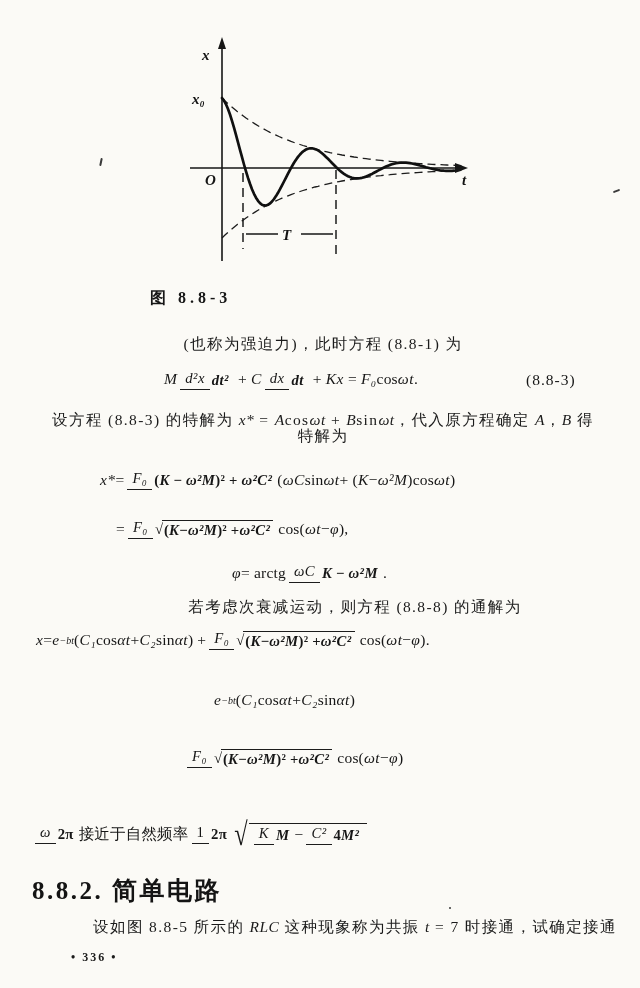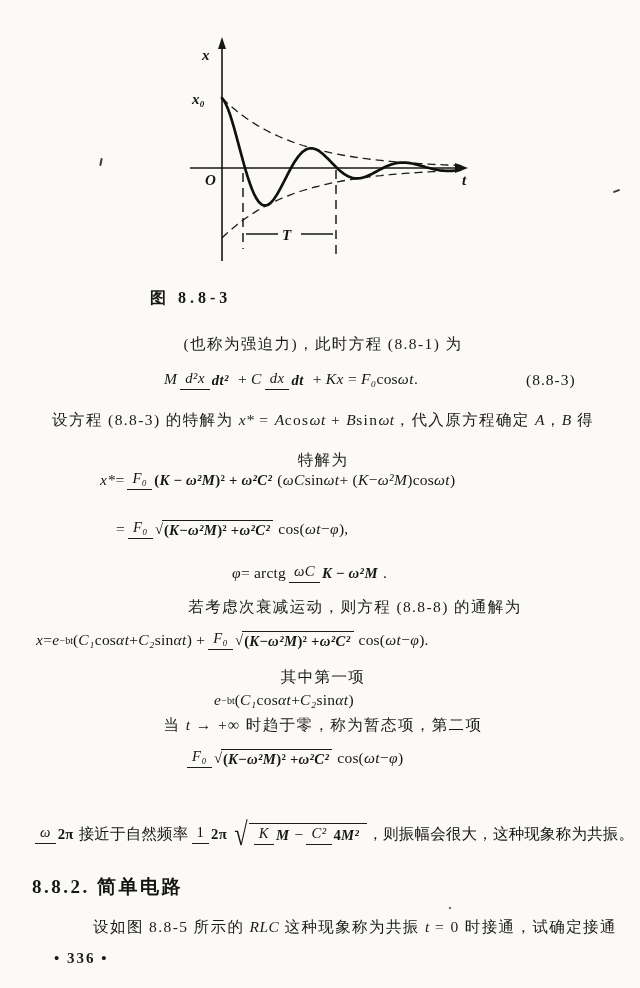--- a/index.html
+++ b/index.html
@@ -19,32 +19,32 @@
   .caption{position:absolute;left:150px;top:288px;width:340px;text-align:left;
     padding-right:34px;box-sizing:border-box;font-size:16px;letter-spacing:4px;color:#161616;font-weight:bold;}
   .para{position:absolute;left:32px;width:582px;font-size:15.5px;letter-spacing:1.4px;
     line-height:1.45;white-space:nowrap;color:#1b1b1b;text-align:center;}
   .eq{position:absolute;left:32px;width:582px;display:flex;align-items:center;
     font-size:15.5px;color:#161616;white-space:nowrap;}
   .eqtag{position:absolute;left:486px;letter-spacing:1px;margin-left:8px;}
   .it{font-style:italic;letter-spacing:0.4px;}
   .rm{letter-spacing:0.2px;}
   .para .rm{letter-spacing:inherit;}
-  sup.ex{font-size:10px;vertical-align:7px;letter-spacing:0;}
+  sup.ex{font-size:10px;font-style:italic;vertical-align:7px;letter-spacing:0;}
   .frac{display:inline-flex;flex-direction:row;align-items:center;vertical-align:middle;
     margin:0 3px;line-height:1.2;font-size:0.95em;text-align:left;}
   .fnum{display:block;padding:0 5px 1px;border-bottom:1.4px solid #1c1c1c;}
   .fden{display:block;padding:1px 2px 0;font-weight:bold;}
   .sqrt{display:inline-flex;align-items:center;}
   .rad{line-height:1;margin-right:-1px;}
   .sqrt.big .rad{font-size:2.1em;transform:scaleX(0.75);font-weight:400;}
   .vinc{display:inline-flex;align-items:center;border-top:1.5px solid #1c1c1c;padding:1px 3px 0 2px;}
-  .heading{position:absolute;left:32px;top:874px;font-size:19px;font-weight:bold;
+  .heading{position:absolute;left:32px;top:874px;font-size:25px;font-weight:bold;
     letter-spacing:2.5px;color:#141414;}
-  .pageno{position:absolute;left:54px;top:950px;font-size:15px;font-weight:bold;letter-spacing:2px;}
+  .pageno{position:absolute;left:71px;top:950px;font-size:12px;font-weight:bold;letter-spacing:2px;}
   .artifact{position:absolute;background:#3a3a3a;border-radius:1px;}
 </style>
 </head>
 <body>
 
 <div class="page">
 
   <svg class="fig" width="340" height="255" viewBox="0 0 340 255">
     <polyline class="dash" points="72,65.0 75,67.9 78,70.6 81,73.3 84,75.8 87,78.3 90,80.6 93,82.8 96,85.0 99,87.0 102,89.0 105,90.9 108,92.7 111,94.5 114,96.1 117,97.7 120,99.3 123,100.7 126,102.1 129,103.5 132,104.8 135,106.0 138,107.2 141,108.4 144,109.5 147,110.5 150,111.5 153,112.5 156,113.4 159,114.3 162,115.1 165,116.0 168,116.7 171,117.5 174,118.2 177,118.9 180,119.6 183,120.2 186,120.8 189,121.4 192,122.0 195,122.5 198,123.0 201,123.5 204,124.0 207,124.4 210,124.9 213,125.3 216,125.7 219,126.1 222,126.4 225,126.8 228,127.1 231,127.4 234,127.8 237,128.1 240,128.3 243,128.6 246,128.9 249,129.1 252,129.4 255,129.6 258,129.8 261,130.0 264,130.2 267,130.4 270,130.6 273,130.8 276,131.0 279,131.1 282,131.3 285,131.5 288,131.6 291,131.7 294,131.9 297,132.0 300,132.1 303,132.2 306,132.4 309,132.5 312,132.6"></polyline>
     <polyline class="dash" points="72,205.0 75,202.1 78,199.4 81,196.7 84,194.2 87,191.7 90,189.4 93,187.2 96,185.0 99,183.0 102,181.0 105,179.1 108,177.3 111,175.5 114,173.9 117,172.3 120,170.7 123,169.3 126,167.9 129,166.5 132,165.2 135,164.0 138,162.8 141,161.6 144,160.5 147,159.5 150,158.5 153,157.5 156,156.6 159,155.7 162,154.9 165,154.0 168,153.3 171,152.5 174,151.8 177,151.1 180,150.4 183,149.8 186,149.2 189,148.6 192,148.0 195,147.5 198,147.0 201,146.5 204,146.0 207,145.6 210,145.1 213,144.7 216,144.3 219,143.9 222,143.6 225,143.2 228,142.9 231,142.6 234,142.2 237,141.9 240,141.7 243,141.4 246,141.1 249,140.9 252,140.6 255,140.4 258,140.2 261,140.0 264,139.8 267,139.6 270,139.4 273,139.2 276,139.0 279,138.9 282,138.7 285,138.5 288,138.4 291,138.3 294,138.1 297,138.0 300,137.9 303,137.8 306,137.6 309,137.5 312,137.4"></polyline>
@@ -73,21 +73,21 @@
           <span class="fnum"><span class="it">d²x</span></span>
           <span class="fden"><span class="it">dt²</span></span>
         </span><span class="rm"> + </span><span class="it">C</span><span class="frac">
           <span class="fnum"><span class="it">dx</span></span>
           <span class="fden"><span class="it">dt</span></span>
         </span><span class="rm"> + </span><span class="it">Kx</span><span class="rm"> = </span><span class="it">F₀</span><span class="rm">cos</span><span class="it">ωt</span><span class="rm">.</span></span>
     <span class="eqtag">(8.8-3)</span>
   </div>
 
   <div class="para" style="top:409px"><span class="rm">设方程 (8.8-3) 的特解为 </span><span class="it">x*</span><span class="rm"> = </span><span class="it">A</span><span class="rm">cos</span><span class="it">ωt</span><span class="rm"> + </span><span class="it">B</span><span class="rm">sin</span><span class="it">ωt</span><span class="rm">，代入原方程确定 </span><span class="it">A</span><span class="rm">，</span><span class="it">B</span><span class="rm"> 得</span></div>
-  <div class="para" style="top:449px"><span class="rm">特解为</span></div>
+  <div class="para" style="top:425px"><span class="rm">特解为</span></div>
 
   <div class="eq" style="top:456px;height:48px;padding-left:68px">
       <span class="it">x*</span>
       <span class="rm"> = </span>
       <span class="frac">
         <span class="fnum"><span class="it">F₀</span></span>
         <span class="fden"><span class="rm">(</span><span class="it">K</span><span class="rm"> − </span><span class="it">ω²M</span><span class="rm">)² + </span><span class="it">ω²C²</span></span>
       </span>
       <span class="rm"> (</span>
       <span class="it">ωC</span>
@@ -163,37 +163,35 @@
             </span>
           </span></span>
       </span>
       <span class="rm"> cos(</span>
       <span class="it">ωt</span>
       <span class="rm"> − </span>
       <span class="it">φ</span>
       <span class="rm">).</span>
     </div>
 
-  <div class="para" style="top:666px"><span class="rm">其中第一项</span></div>
 
   <div class="eq" style="top:688px;height:24px;padding-left:182px">
       <span class="it">e</span>
       <sup class="ex">−bt</sup>
       <span class="rm">(</span>
       <span class="it">C₁</span>
       <span class="rm"> cos </span>
       <span class="it">αt</span>
       <span class="rm"> + </span>
       <span class="it">C₂</span>
       <span class="rm"> sin </span>
       <span class="it">αt</span>
       <span class="rm">)</span>
     </div>
 
-  <div class="para" style="top:714px"><span class="rm">当 </span><span class="it">t</span><span class="rm"> → +∞ 时趋于零，称为暂态项，第二项</span></div>
 
   <div class="eq" style="top:732px;height:52px;padding-left:152px">
       <span class="frac">
         <span class="fnum"><span class="it">F₀</span></span>
         <span class="fden"><span class="sqrt">
             <span class="rad">√</span>
             <span class="vinc">
               <span class="rm">(</span>
               <span class="it">K</span>
               <span class="rm"> − </span>
@@ -228,26 +226,25 @@
             <span class="fnum"><span class="it">K</span></span>
             <span class="fden"><span class="it">M</span></span>
           </span>
           <span class="rm"> − </span>
           <span class="frac">
             <span class="fnum"><span class="it">C²</span></span>
             <span class="fden"><span class="rm">4</span><span class="it">M²</span></span>
           </span>
         </span>
       </span>
-      <span class="rm">，则振幅会很大，这种现象称为共振。</span>
     </div>
 
   <div class="heading">8.8.2. 简单电路</div>
 
-  <div class="para" style="top:916px;padding-left:32px"><span class="rm">设如图 8.8-5 所示的 </span><span class="it">RLC</span><span class="rm"> 这种现象称为共振 </span><span class="it">t</span><span class="rm"> = 0 时接通，试确定接通</span></div>
+  <div class="para" style="top:916px;padding-left:32px"><span class="rm">设如图 8.8-5 所示的 </span><span class="it">RLC</span><span class="rm"> 这种现象称为共振 </span><span class="it">t</span><span class="rm"> = 7 时接通，试确定接通</span></div>
 
   <div class="pageno">• 336 •</div>
 
   <div class="artifact" style="left:100px;top:158px;width:2px;height:8px;transform:rotate(12deg)"></div>
   <div class="artifact" style="left:613px;top:190px;width:7px;height:2px;transform:rotate(-20deg)"></div>
   <div class="artifact" style="left:449px;top:907px;width:2px;height:2px"></div>
 
 </div>
 
 </body></html>

